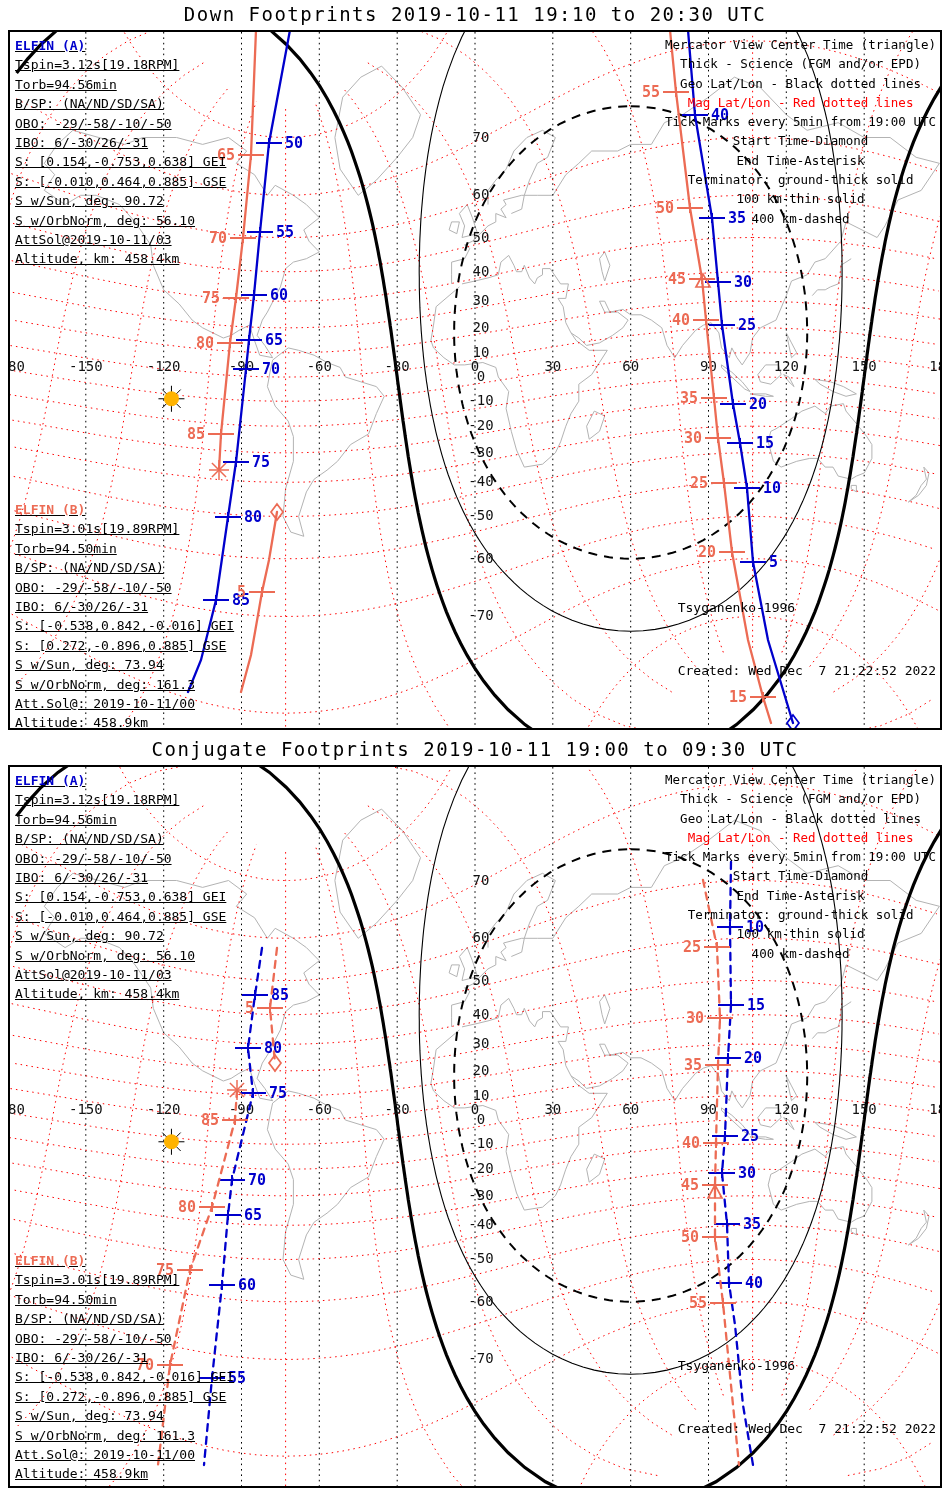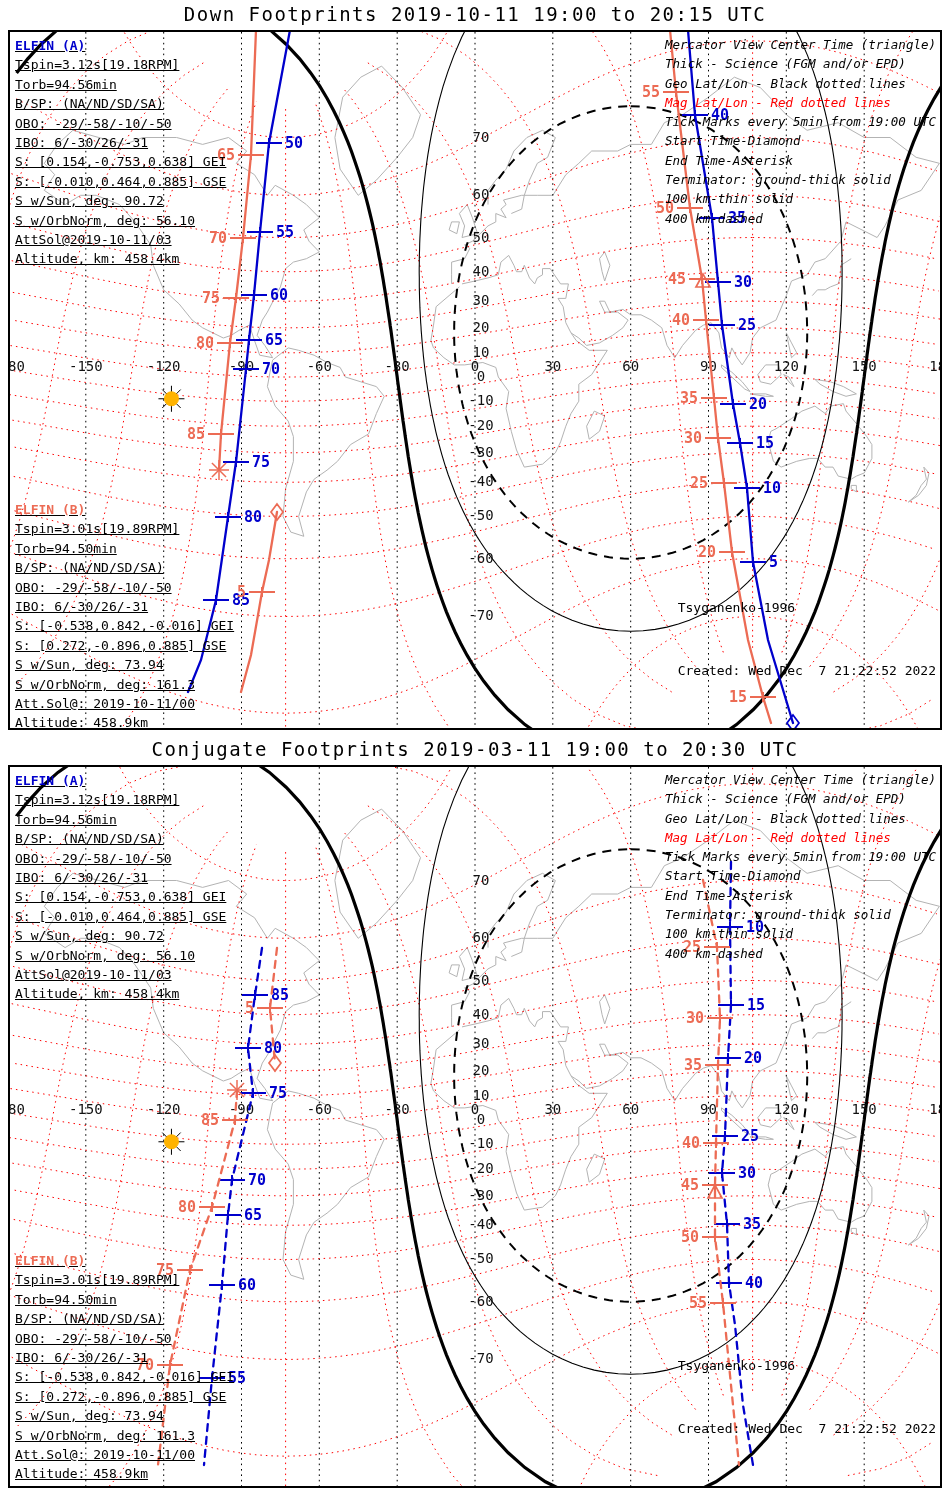--- a/index.html
+++ b/index.html
@@ -4,29 +4,29 @@
 <style>
   html,body{margin:0;padding:0;background:#ffffff;}
   body{width:950px;height:1500px;position:relative;overflow:hidden;
        font-family:"DejaVu Sans Mono","Liberation Mono",monospace;color:#000;}
   .title{position:absolute;left:0;width:950px;text-align:center;
          font-size:19px;letter-spacing:1.5px;white-space:pre;}
   .panel{position:absolute;left:8px;width:934px;}
   .panel svg{position:absolute;left:0;top:0;}
   .info{position:absolute;left:7px;font-size:13px;line-height:19.4px;white-space:pre;z-index:5;text-decoration:underline;}
   .info .hdr{font-weight:bold;}
-  .legend{position:absolute;right:6px;top:5px;text-align:left;
-          font-size:12.5px;line-height:19.3px;white-space:pre;z-index:5;font-style:italic;}
+  .legend{position:absolute;right:6px;top:5px;text-align:center;
+          font-size:12.5px;line-height:19.3px;white-space:pre;z-index:5;}
   .credits{position:absolute;right:6px;bottom:7px;text-align:left;
            font-size:13px;line-height:21px;white-space:pre;z-index:5;}
 </style>
 </head>
 <body>
 
-<div class="title" style="top:3px">Down Footprints 2019-10-11 19:00 to 20:15 UTC</div>
+<div class="title" style="top:3px">Down Footprints 2019-10-11 19:10 to 20:30 UTC</div>
 
 <div class="panel" id="panel0" style="top:30px;height:700px">
   <svg id="map0" width="934" height="700" viewBox="0 0 934 700">
       <rect x="0" y="0" width="934" height="700" fill="#ffffff"></rect>
       <path d="M36.3 133.3L46.7 144.7L36.3 160.4L57.1 174.6L72.6 165.3L88.2 165.3L111.6 174.6L127.1 191.9L142.7 214.9L145.3 235.3L155.7 259.8L171.2 274.0L184.2 290.1L194.6 297.8L215.3 308.0L223.1 305.4L230.9 300.4L241.3 295.2L246.5 310.5L251.7 325.2L264.6 327.7L256.8 315.4L249.1 305.4L254.3 290.1L259.4 282.1L272.4 256.9L277.6 238.6L285.4 232.1L298.4 228.7L311.3 221.9L301.0 211.2L295.8 199.9L311.3 187.7L298.4 174.6L285.4 165.3L267.2 155.3L259.4 165.3L246.5 144.7L228.3 133.3L238.7 121.0L220.5 107.5L194.6 114.4L168.6 107.5L134.9 107.5L116.7 114.4L90.8 107.5L64.9 100.3L49.3 114.4L36.3 133.3" fill="none" stroke="#B3B3B3" stroke-width="1"></path>
       <path d="M350.2 165.3L332.1 139.1L326.9 107.5L334.7 67.2L352.8 47.2L373.6 36.1L394.4 57.6L412.5 84.7L404.7 107.5L389.2 127.3L368.4 150.1L350.2 165.3" fill="none" stroke="#B3B3B3" stroke-width="1"></path>
       <path d="M264.6 330.1L262.0 342.2L259.4 356.6L267.2 376.1L280.2 391.1L285.4 406.6L285.4 431.3L277.6 458.7L275.0 486.5L282.8 502.1L295.8 506.3L290.6 486.5L298.4 461.9L306.1 449.2L319.1 440.1L329.5 431.3L342.5 414.6L360.6 403.9L368.4 383.5L376.2 366.3L368.4 356.6L352.8 351.8L337.3 347.0L332.1 337.4L319.1 332.5L306.1 325.2L290.6 320.3L280.2 317.9L264.6 330.1" fill="none" stroke="#B3B3B3" stroke-width="1"></path>
       <path d="M443.6 253.9L443.6 244.8L443.6 232.1L456.6 228.7L461.8 218.4L456.6 214.9L464.4 211.2L472.2 203.7L480.0 195.9L487.8 191.9L487.8 183.5L498.1 187.7L492.9 179.1L498.1 174.6L495.5 170.0L513.7 165.3L529.3 165.3L544.8 165.3" fill="none" stroke="#B3B3B3" stroke-width="1"></path>
       <path d="M454.0 253.9L467.0 251.0L480.0 247.9L490.3 244.8L492.9 232.1L500.7 225.4L505.9 235.3L508.5 241.7L513.7 241.7L516.3 235.3L521.5 247.9L526.7 253.9L529.3 247.9L534.5 244.8L534.5 238.6L542.2 238.6L552.6 253.9L560.4 253.9L557.8 268.4L550.0 268.4" fill="none" stroke="#B3B3B3" stroke-width="1"></path>
       <path d="M480.0 174.6L480.0 160.4L487.8 150.1L498.1 139.1L505.9 121.0L518.9 107.5L534.5 100.3L547.4 107.5L539.6 127.3L529.3 133.3L521.5 150.1L516.3 165.3L513.7 179.1L503.3 183.5" fill="none" stroke="#B3B3B3" stroke-width="1"></path>
@@ -260,21 +260,21 @@
     </svg>
   <div class="info" id="infoA0" style="top: 6px;"><div class="hdr" style="color: rgb(0, 0, 204);">ELFIN (A)</div><div>Tspin=3.12s[19.18RPM]</div><div>Torb=94.56min</div><div>B/SP: (NA/ND/SD/SA)</div><div>OBO: -29/-58/-10/-50</div><div>IBO: 6/-30/26/-31</div><div>S: [0.154,-0.753,0.638] GEI</div><div>S: [-0.010,0.464,0.885] GSE</div><div>S w/Sun, deg: 90.72</div><div>S w/OrbNorm, deg: 56.10</div><div>AttSol@2019-10-11/03</div><div>Altitude, km: 458.4km</div></div>
   <div class="info" id="infoB0" style="top: 470px;"><div class="hdr" style="color: rgb(236, 107, 84);">ELFIN (B)</div><div>Tspin=3.01s[19.89RPM]</div><div>Torb=94.50min</div><div>B/SP: (NA/ND/SD/SA)</div><div>OBO: -29/-58/-10/-50</div><div>IBO: 6/-30/26/-31</div><div>S: [-0.538,0.842,-0.016] GEI</div><div>S: [0.272,-0.896,0.885] GSE</div><div>S w/Sun, deg: 73.94</div><div>S w/OrbNorm, deg: 161.3</div><div>Att.Sol@: 2019-10-11/00</div><div>Altitude: 458.9km</div></div>
   <div class="legend" id="legend0"><div style="color: rgb(0, 0, 0);">Mercator View Center Time (triangle)</div><div style="color: rgb(0, 0, 0);">Thick - Science (FGM and/or EPD)</div><div style="color: rgb(0, 0, 0);">Geo Lat/Lon - Black dotted lines</div><div style="color: rgb(255, 0, 0);">Mag Lat/Lon - Red dotted lines</div><div style="color: rgb(0, 0, 0);">Tick Marks every 5min from 19:00 UTC</div><div style="color: rgb(0, 0, 0);">Start Time-Diamond</div><div style="color: rgb(0, 0, 0);">End Time-Asterisk</div><div style="color: rgb(0, 0, 0);">Terminator: ground-thick solid</div><div style="color: rgb(0, 0, 0);">100 km-thin solid</div><div style="color: rgb(0, 0, 0);">400 km-dashed</div></div>
   <div class="credits">
     <div>Tsyganenko-1996</div>
     <div>Created: Wed Dec  7 21:22:52 2022</div>
   </div>
 </div>
 
-<div class="title" style="top:738px">Conjugate Footprints 2019-03-11 19:00 to 20:30 UTC</div>
+<div class="title" style="top:738px">Conjugate Footprints 2019-10-11 19:00 to 09:30 UTC</div>
 
 <div class="panel" id="panel1" style="top:765px;height:723px">
   <svg id="map1" width="934" height="723" viewBox="0 0 934 723">
       <rect x="0" y="0" width="934" height="723" fill="#ffffff"></rect>
       <path d="M36.3 141.3L46.7 152.7L36.3 168.4L57.1 182.6L72.6 173.3L88.2 173.3L111.6 182.6L127.1 199.9L142.7 222.9L145.3 243.3L155.7 267.8L171.2 282.0L184.2 298.1L194.6 305.8L215.3 316.0L223.1 313.4L230.9 308.4L241.3 303.2L246.5 318.5L251.7 333.2L264.6 335.7L256.8 323.4L249.1 313.4L254.3 298.1L259.4 290.1L272.4 264.9L277.6 246.6L285.4 240.1L298.4 236.7L311.3 229.9L301.0 219.2L295.8 207.9L311.3 195.7L298.4 182.6L285.4 173.3L267.2 163.3L259.4 173.3L246.5 152.7L228.3 141.3L238.7 129.0L220.5 115.5L194.6 122.4L168.6 115.5L134.9 115.5L116.7 122.4L90.8 115.5L64.9 108.3L49.3 122.4L36.3 141.3" fill="none" stroke="#B3B3B3" stroke-width="1"></path>
       <path d="M350.2 173.3L332.1 147.1L326.9 115.5L334.7 75.2L352.8 55.2L373.6 44.1L394.4 65.6L412.5 92.7L404.7 115.5L389.2 135.3L368.4 158.1L350.2 173.3" fill="none" stroke="#B3B3B3" stroke-width="1"></path>
       <path d="M264.6 338.1L262.0 350.2L259.4 364.6L267.2 384.1L280.2 399.1L285.4 414.6L285.4 439.3L277.6 466.7L275.0 494.5L282.8 510.1L295.8 514.3L290.6 494.5L298.4 469.9L306.1 457.2L319.1 448.1L329.5 439.3L342.5 422.6L360.6 411.9L368.4 391.5L376.2 374.3L368.4 364.6L352.8 359.8L337.3 355.0L332.1 345.4L319.1 340.5L306.1 333.2L290.6 328.3L280.2 325.9L264.6 338.1" fill="none" stroke="#B3B3B3" stroke-width="1"></path>
       <path d="M443.6 261.9L443.6 252.8L443.6 240.1L456.6 236.7L461.8 226.4L456.6 222.9L464.4 219.2L472.2 211.7L480.0 203.9L487.8 199.9L487.8 191.5L498.1 195.7L492.9 187.1L498.1 182.6L495.5 178.0L513.7 173.3L529.3 173.3L544.8 173.3" fill="none" stroke="#B3B3B3" stroke-width="1"></path>
       <path d="M454.0 261.9L467.0 259.0L480.0 255.9L490.3 252.8L492.9 240.1L500.7 233.4L505.9 243.3L508.5 249.7L513.7 249.7L516.3 243.3L521.5 255.9L526.7 261.9L529.3 255.9L534.5 252.8L534.5 246.6L542.2 246.6L552.6 261.9L560.4 261.9L557.8 276.4L550.0 276.4" fill="none" stroke="#B3B3B3" stroke-width="1"></path>
       <path d="M480.0 182.6L480.0 168.4L487.8 158.1L498.1 147.1L505.9 129.0L518.9 115.5L534.5 108.3L547.4 115.5L539.6 135.3L529.3 141.3L521.5 158.1L516.3 173.3L513.7 187.1L503.3 191.5" fill="none" stroke="#B3B3B3" stroke-width="1"></path>

